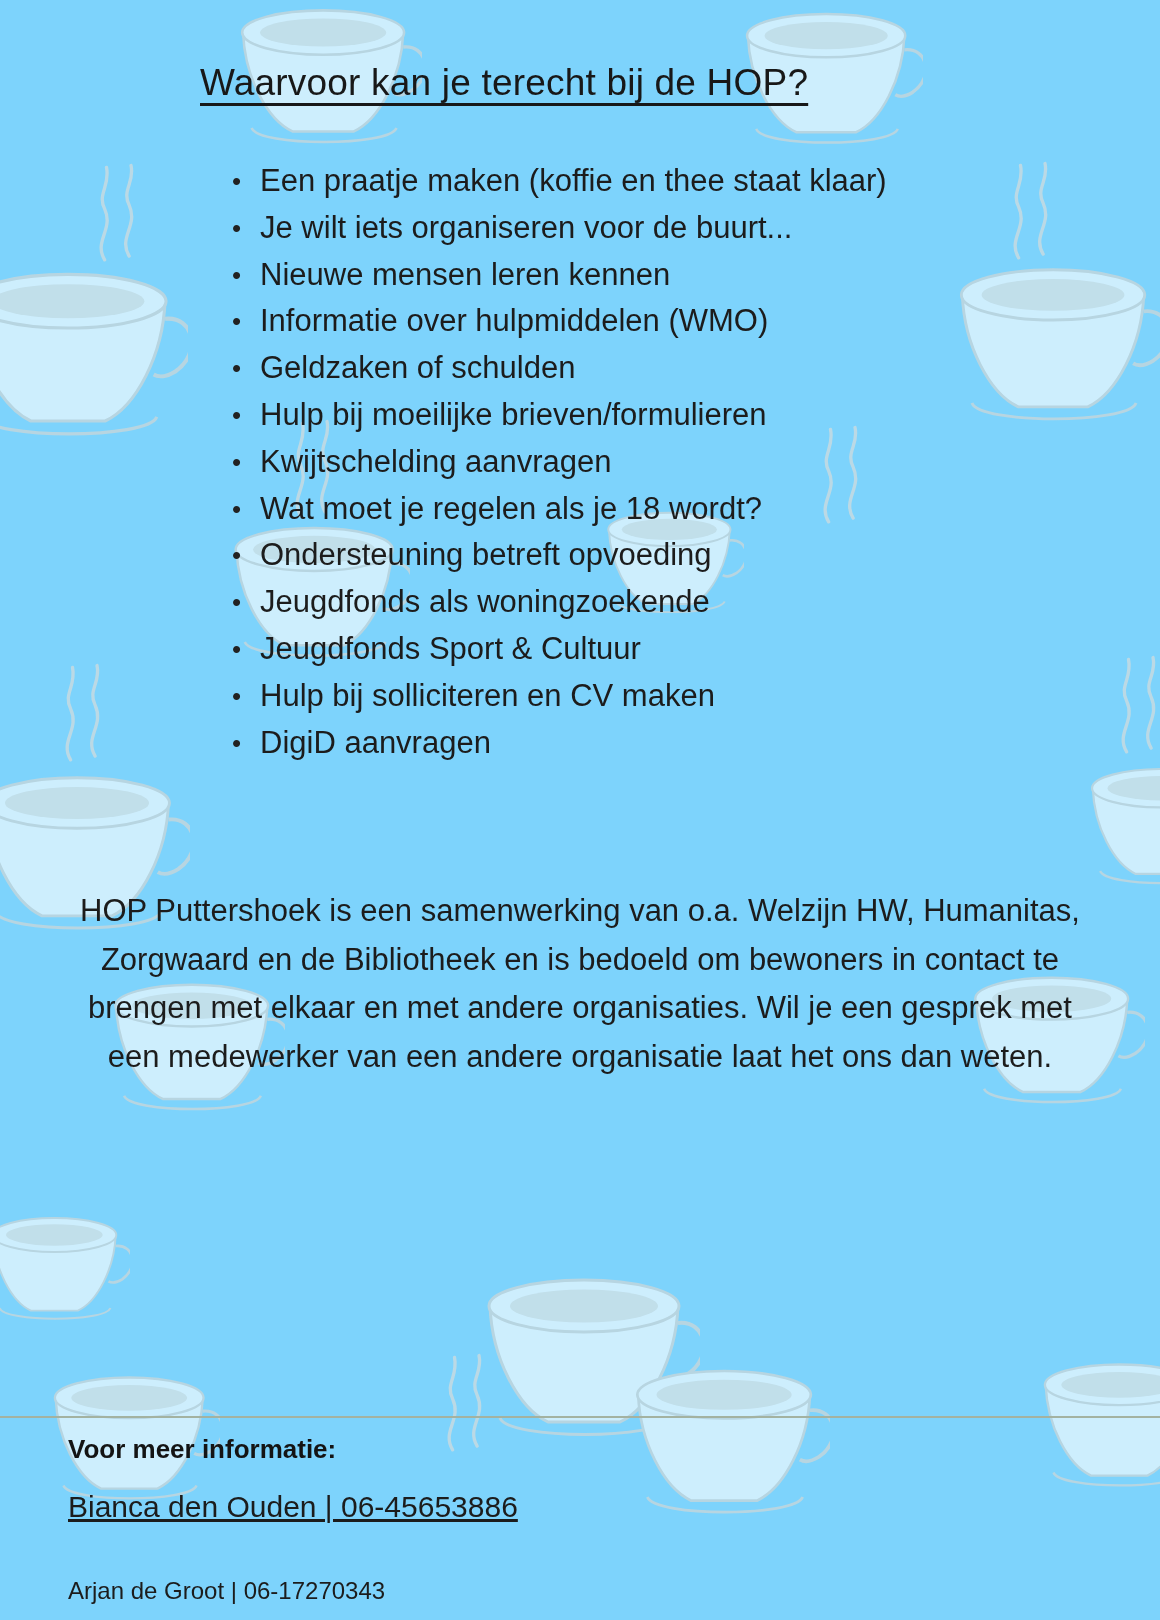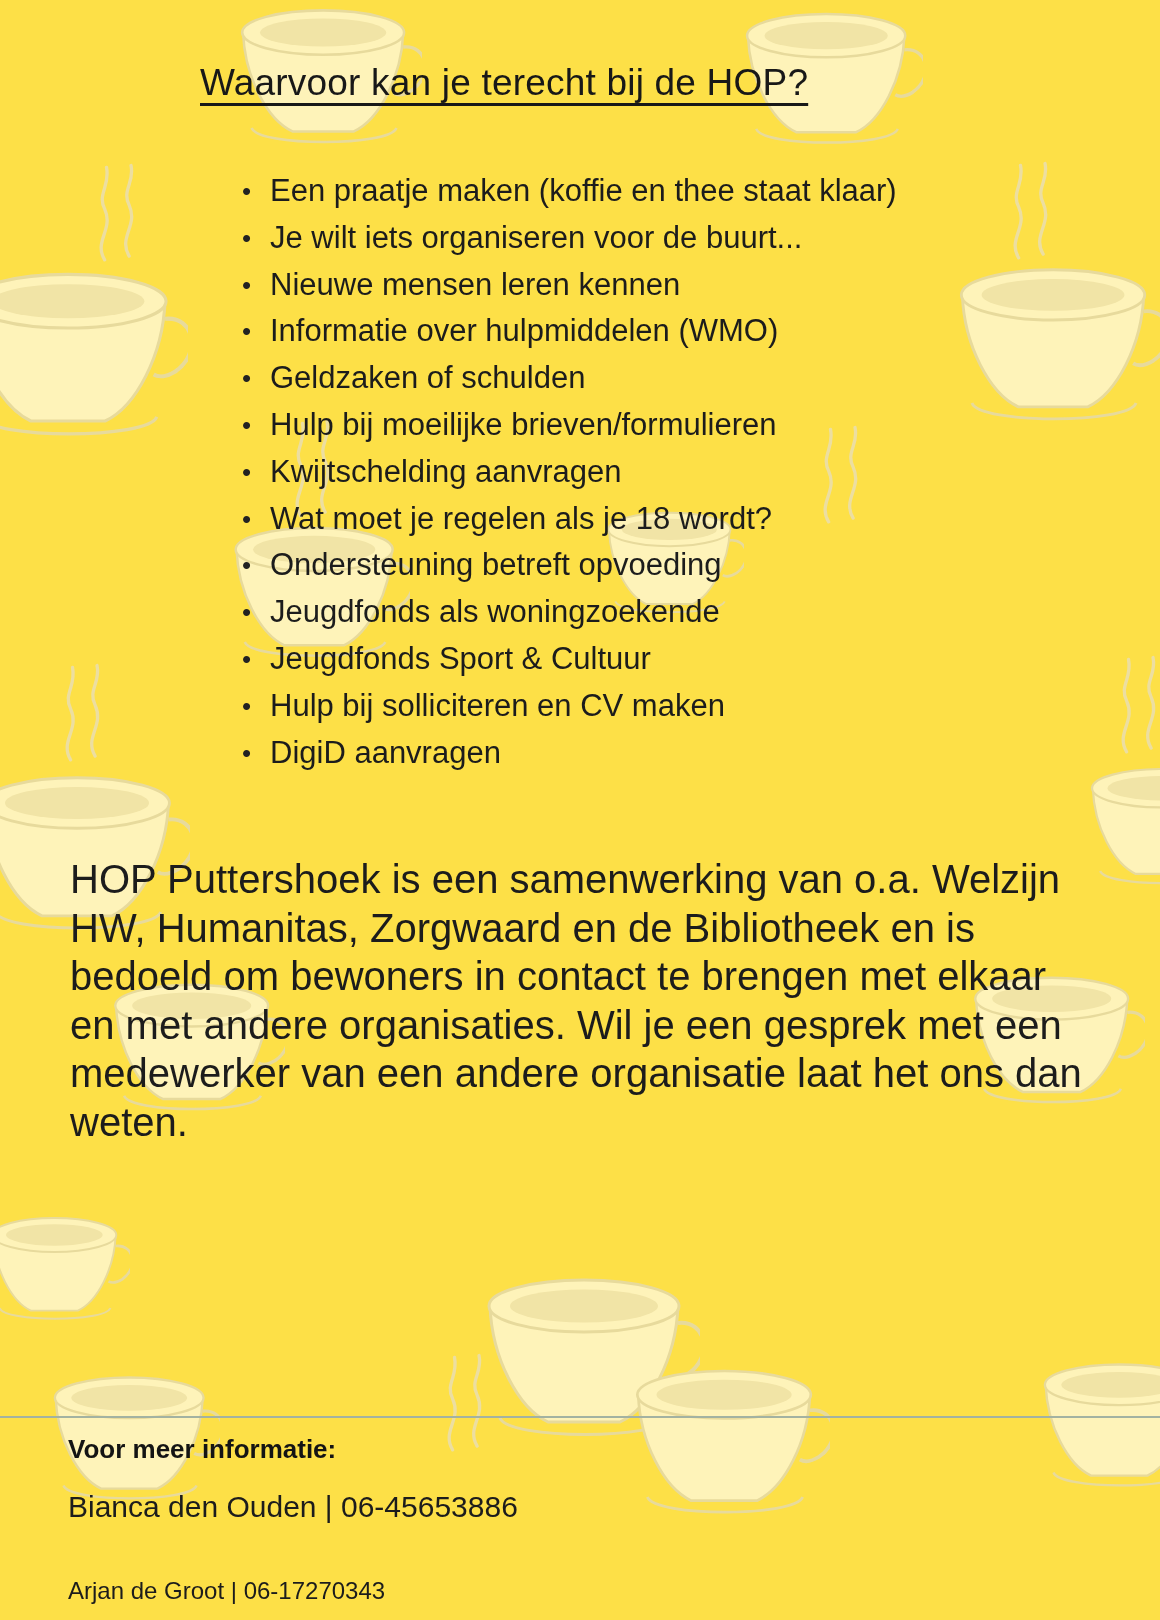--- a/index.html
+++ b/index.html
@@ -1,57 +1,57 @@
 <!DOCTYPE html>
 <html><head>
 <meta charset="utf-8">
 <style>
   html,body{margin:0;padding:0;background:#ffffff;}
   .page{
     position:relative;width:1160px;height:1620px;overflow:hidden;
-    background:#fde047;
+    background:#7dd3fc;
     font-family:"Liberation Sans","DejaVu Sans",sans-serif;
     color:#1c1c1c;
   }
   #bg{position:absolute;inset:0;z-index:0;opacity:.62;}
   #bg svg{position:absolute;}
   .content{position:absolute;inset:0;z-index:1;}
 
   .title{
     position:absolute;left:200px;top:62px;
     font-size:37px;letter-spacing:.2px;
     text-decoration:underline;text-decoration-thickness:2.5px;text-underline-offset:8px;
     color:#181818;
   }
 
   ul.services{
-    position:absolute;left:232px;top:158px;margin:10px;padding:0;list-style:none;
+    position:absolute;left:232px;top:158px;margin:0;padding:0;list-style:none;
   }
   ul.services li{
     position:relative;padding-left:28px;height:46.8px;line-height:46.8px;
     font-size:31px;white-space:nowrap;
   }
   ul.services li::before{
     content:"•";position:absolute;left:0;top:0;font-size:26px;color:#222;
   }
 
   .about{
-    position:absolute;left:70px;top:855px;width:1020px;
-    font-size:40px;line-height:48.5px;color:#1c1c1c;
+    position:absolute;left:70px;top:887px;width:1020px;
+    font-size:31px;line-height:48.5px;text-align:center;color:#1c1c1c;
   }
 
   .logos{position:absolute;left:0;top:1140px;width:1160px;height:230px;}
 
   .footer-divider{
     position:absolute;left:0;top:1416px;width:1160px;height:2px;background:#a3b2a1;
   }
   .footer-heading{
     position:absolute;left:68px;top:1434px;font-size:26px;font-weight:bold;color:#141414;
   }
-  .contact-1{position:absolute;left:68px;top:1490px;font-size:30px;color:#1c1c1c;}
+  .contact-1{position:absolute;left:68px;top:1490px;font-size:30px;color:#1c1c1c;text-decoration:underline;}
   .contact-2{position:absolute;left:68px;top:1577px;font-size:24px;color:#1c1c1c;}
 </style>
 </head>
 <body>
 
 <div class="page">
 
   <div id="bg">
       <div style="position:absolute;left:226px;top:0px;">
         <svg width="196" height="158" viewBox="0 0 230 185">

